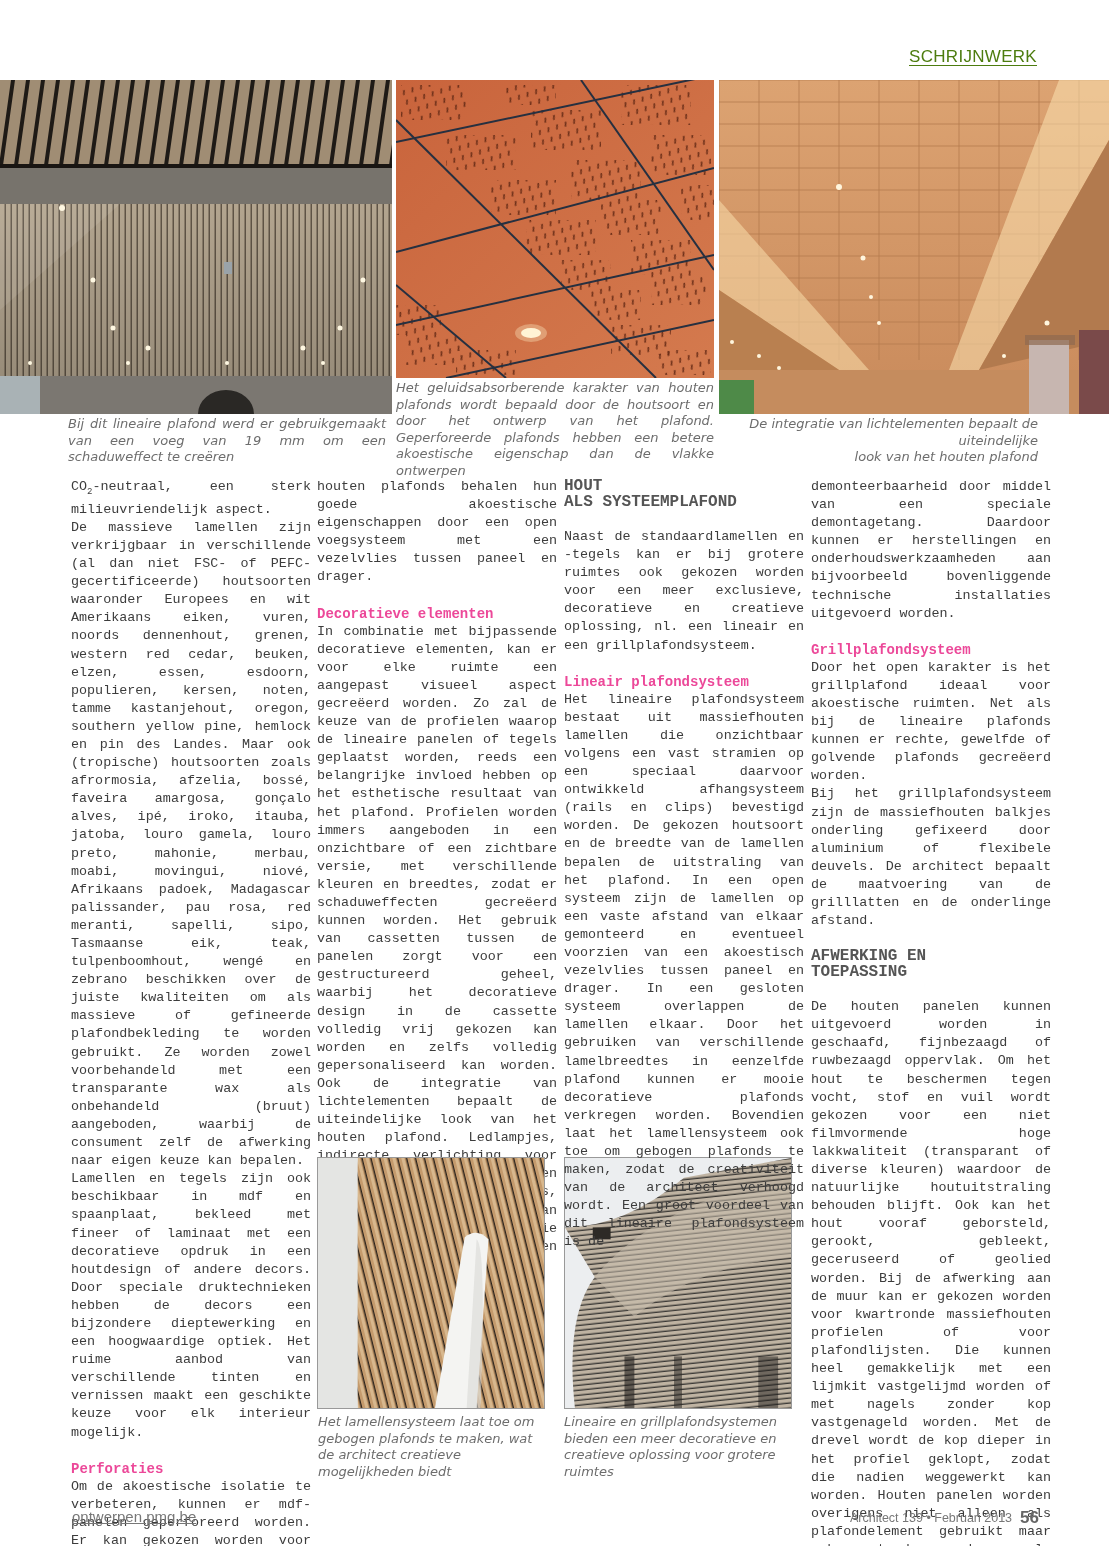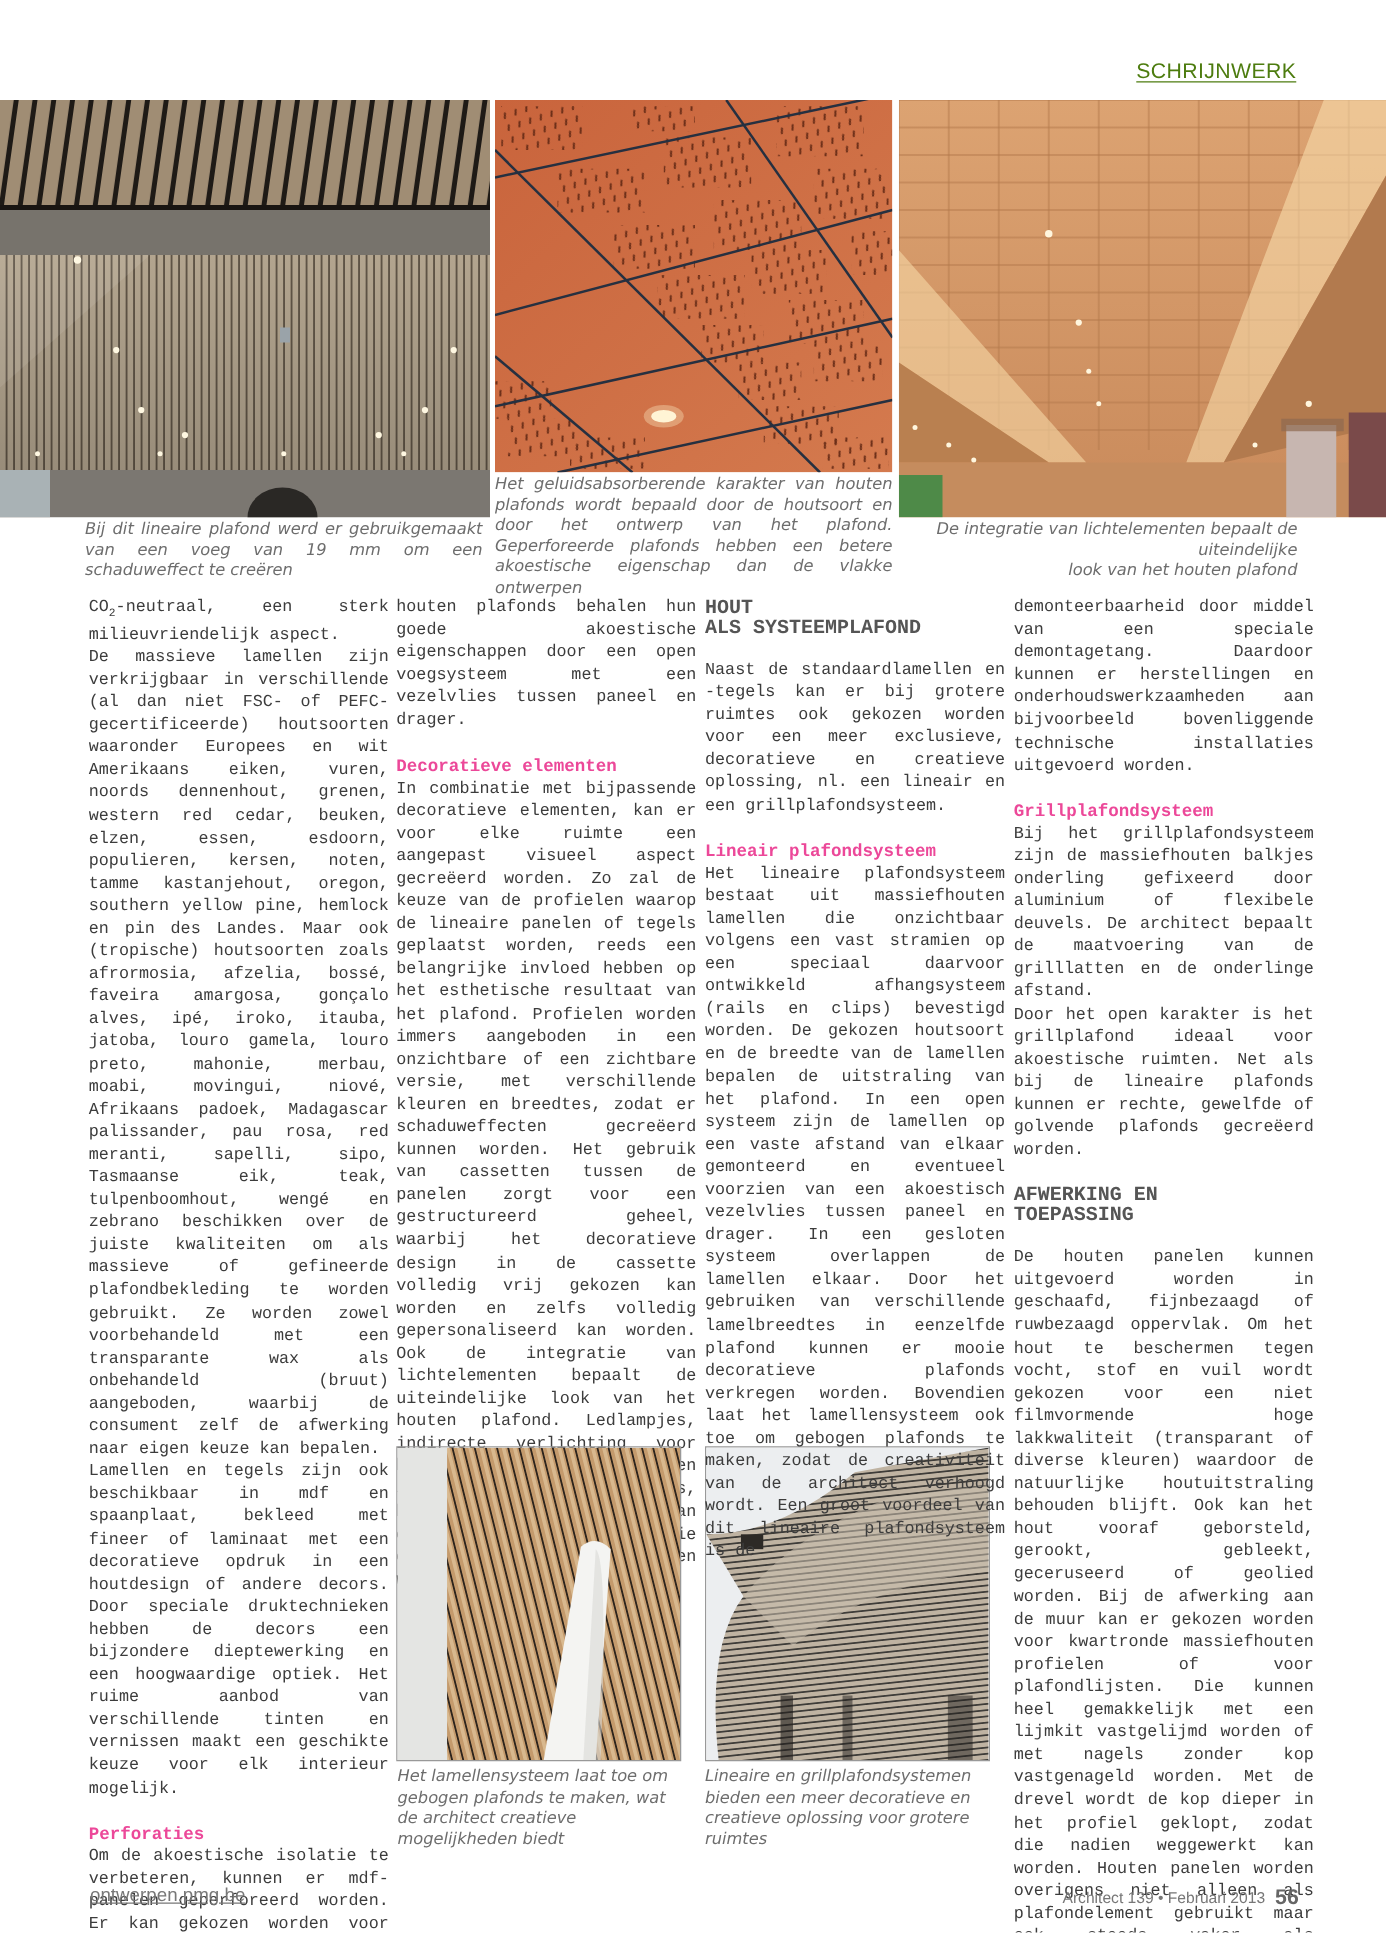--- a/index.html
+++ b/index.html
@@ -249,22 +249,22 @@
   <p>Naast de standaardlamellen en -tegels kan er bij grotere ruimtes ook gekozen worden voor een meer exclusieve, decoratieve en creatieve oplossing, nl. een lineair en een grillplafondsysteem.</p>
   <div class="gap"></div>
   <h3>Lineair plafondsysteem</h3>
   <p>Het lineaire plafondsysteem bestaat uit massiefhouten lamellen die onzichtbaar volgens een vast stramien op een speciaal daarvoor ontwikkeld afhangsysteem (rails en clips) bevestigd worden. De gekozen houtsoort en de breedte van de lamellen bepalen de uitstraling van het plafond. In een open systeem zijn de lamellen op een vaste afstand van elkaar gemonteerd en eventueel voorzien van een akoestisch vezelvlies tussen paneel en drager. In een gesloten systeem overlappen de lamellen elkaar. Door het gebruiken van verschillende lamelbreedtes in eenzelfde plafond kunnen er mooie decoratieve plafonds verkregen worden. Bovendien laat het lamellensysteem ook toe om gebogen plafonds te maken, zodat de creativiteit van de architect verhoogd wordt. Een groot voordeel van dit lineaire plafondsysteem is de</p>
 </div>
 
 <div class="col" style="left:811px;">
   <p>demonteerbaarheid door middel van een speciale demontagetang. Daardoor kunnen er herstellingen en onderhoudswerkzaamheden aan bijvoorbeeld bovenliggende technische installaties uitgevoerd worden.</p>
   <div class="gap"></div>
   <h3>Grillplafondsysteem</h3>
+  <p>Door het open karakter is het grillplafond ideaal voor akoestische ruimten. Net als bij de lineaire plafonds kunnen er rechte, gewelfde of golvende plafonds gecreëerd worden.</p>
   <p>Bij het grillplafondsysteem zijn de massiefhouten balkjes onderling gefixeerd door aluminium of flexibele deuvels. De architect bepaalt de maatvoering van de grilllatten en de onderlinge afstand.</p>
-  <p>Door het open karakter is het grillplafond ideaal voor akoestische ruimten. Net als bij de lineaire plafonds kunnen er rechte, gewelfde of golvende plafonds gecreëerd worden.</p>
   <div class="gap"></div>
   <h2>
     <span>AFWERKING EN</span><br>
     <span>TOEPASSING</span>
   </h2>
   <div class="gap"></div>
   <p><span>De houten panelen kunnen uitgevoerd worden in geschaafd, fijnbezaagd of ruwbezaagd oppervlak. Om het hout te beschermen tegen vocht, stof en vuil wordt gekozen voor een niet filmvormende hoge lakkwaliteit (transparant of diverse kleuren) waardoor de natuurlijke houtuitstraling behouden blijft. Ook kan het hout vooraf geborsteld, gerookt, gebleekt, geceruseerd of geolied worden. Bij de afwerking aan de muur kan er gekozen worden voor kwartronde massiefhouten profielen of voor plafondlijsten. Die kunnen heel gemakkelijk met een lijmkit vastgelijmd worden of met nagels zonder kop vastgenageld worden. Met de drevel wordt de kop dieper in het profiel geklopt, zodat die nadien weggewerkt kan worden. Houten panelen worden overigens niet alleen als plafondelement gebruikt maar ook steeds vaker als wandtoepassing. Eveneens buitentoepassing is mogelijk maar hier geldt een beperking inzake geschikte houtsoorten.</span><span class="end-mark"></span></p>
 </div>
 
 <div class="footer-left">ontwerpen.pmg.be</div>

